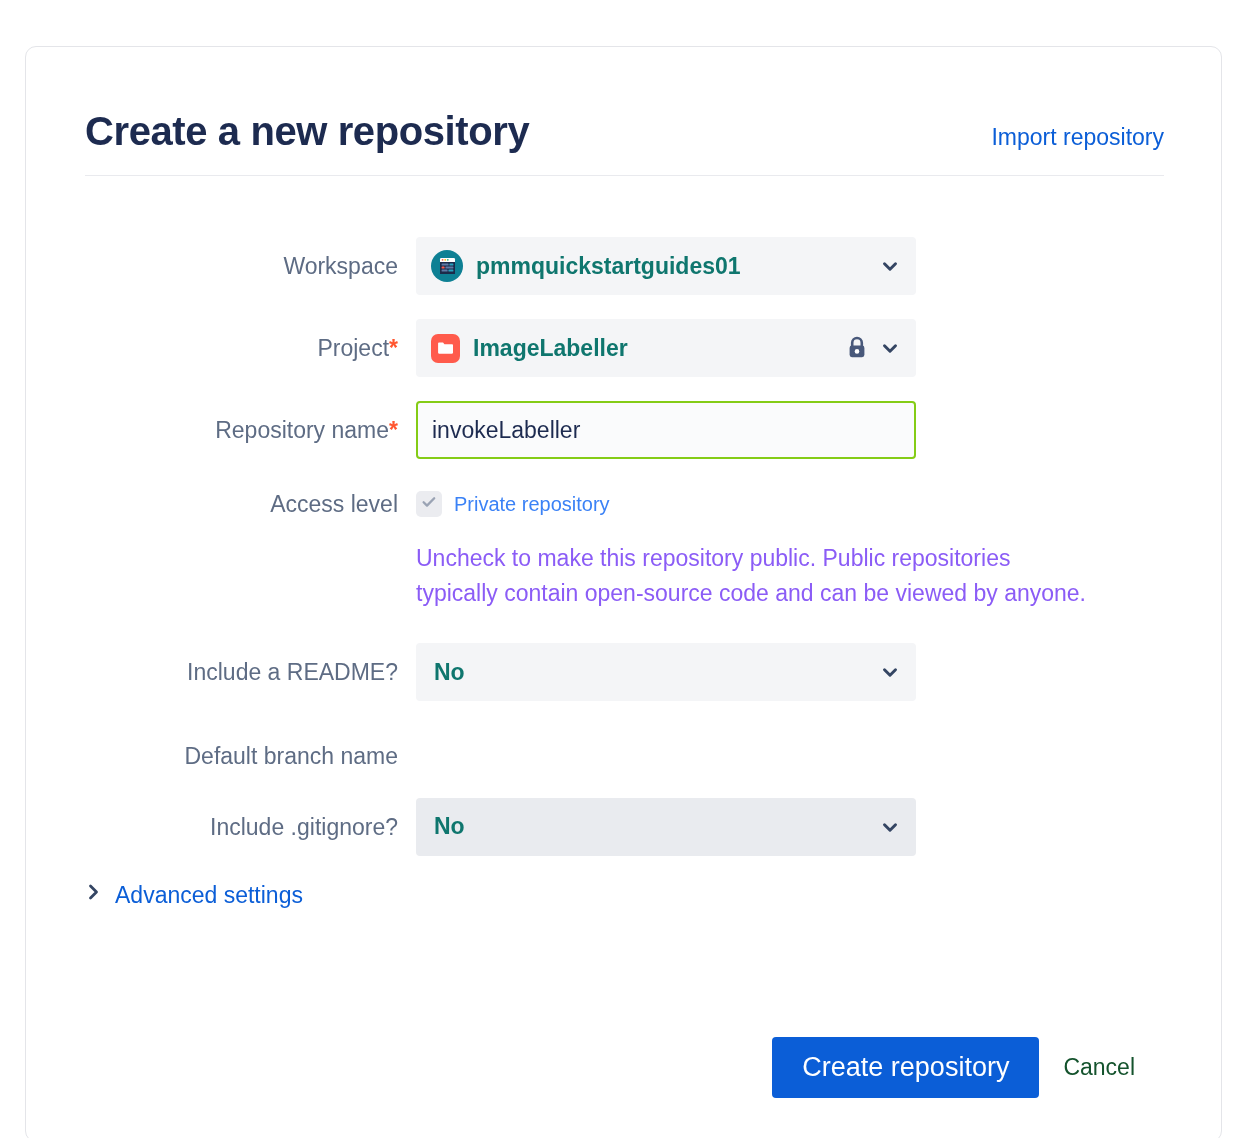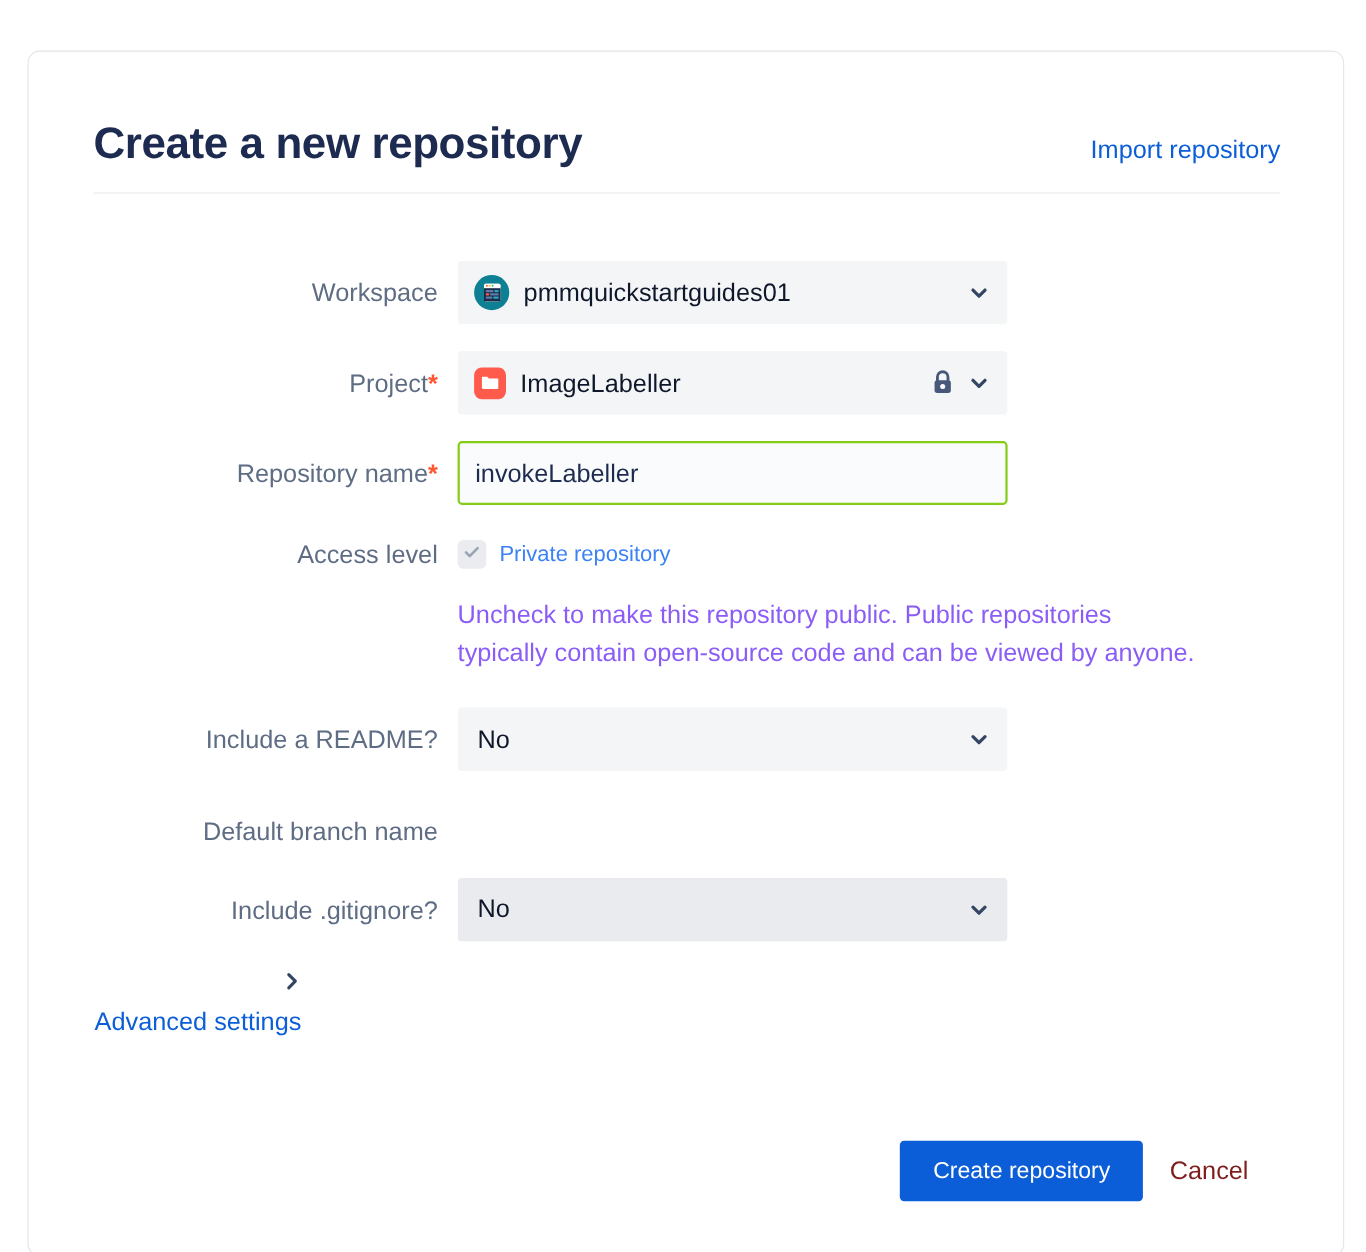--- a/index.html
+++ b/index.html
@@ -73,25 +73,26 @@
     border-radius: 4px;
     display: flex;
     align-items: center;
     padding: 0 14px 0 14px;
     cursor: pointer;
     position: relative;
   }
   .select-box.darker { background: #e9ebef; }
   .select-box .val {
     font-size: 23px;
-    color: #0f172a;
+    color: #0f766e;
     flex: 1 1 auto;
     white-space: nowrap;
     overflow: hidden;
     text-overflow: ellipsis;
+    font-weight: bold;
   }
   .select-box.plain .val { padding-left: 3px; }
 
   .chev-down {
     width: 22px; height: 22px;
     flex: 0 0 22px;
     margin-left: 10px;
   }
   .chev-down svg { display: block; }
 
@@ -143,51 +144,50 @@
     font-size: 23px;
     color: #8b5cf6;
     line-height: 1.53;
     width: 680px;
     margin-top: 14px;
   }
 
   
   .advanced {
     display: flex;
-    align-items: flex-end;
+    align-items: flex-start;
     gap: 13px;
     margin-top: 26px;
     margin-left: 1px;
     cursor: pointer;
     width: max-content;
-    flex-direction: column;
   }
   .chev-right { width: 16px; height: 20px; flex: 0 0 16px; }
   .advanced-label { font-size: 23px; color: #0b5ed7; }
 
   
   .actions {
     position: absolute;
     right: 84px; top: 990px;
     display: flex; align-items: center; gap: 22px;
   }
   .btn-primary {
     background: #0b5ed7;
     color: #ffffff;
-    font-size: 21px;
+    font-size: 27px;
     border: none;
     border-radius: 4px;
     padding: 17px 30px;
     cursor: pointer;
     font-family: "Liberation Sans", sans-serif;
     line-height: 1;
   }
   .btn-link {
     background: none; border: none;
-    color: #7f1d1d;
+    color: #14532d;
     font-size: 23px;
     cursor: pointer;
     font-family: "Liberation Sans", sans-serif;
     padding: 4px 2px;
   }
 
   
   .row-workspace { margin-bottom: 24px; justify-content: center; }
   .row-workspace .label { padding-top: 15px; }
   .row-project { margin-bottom: 24px; }

